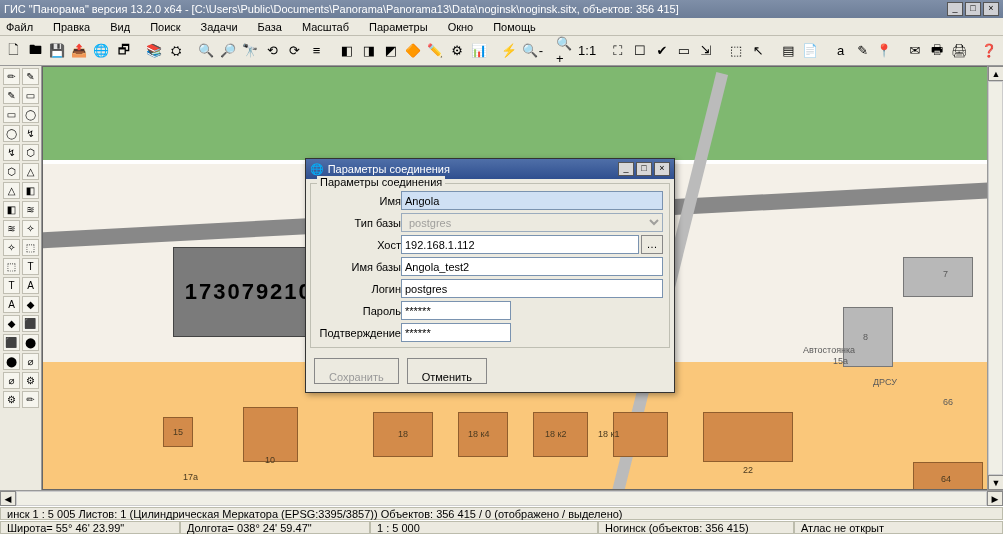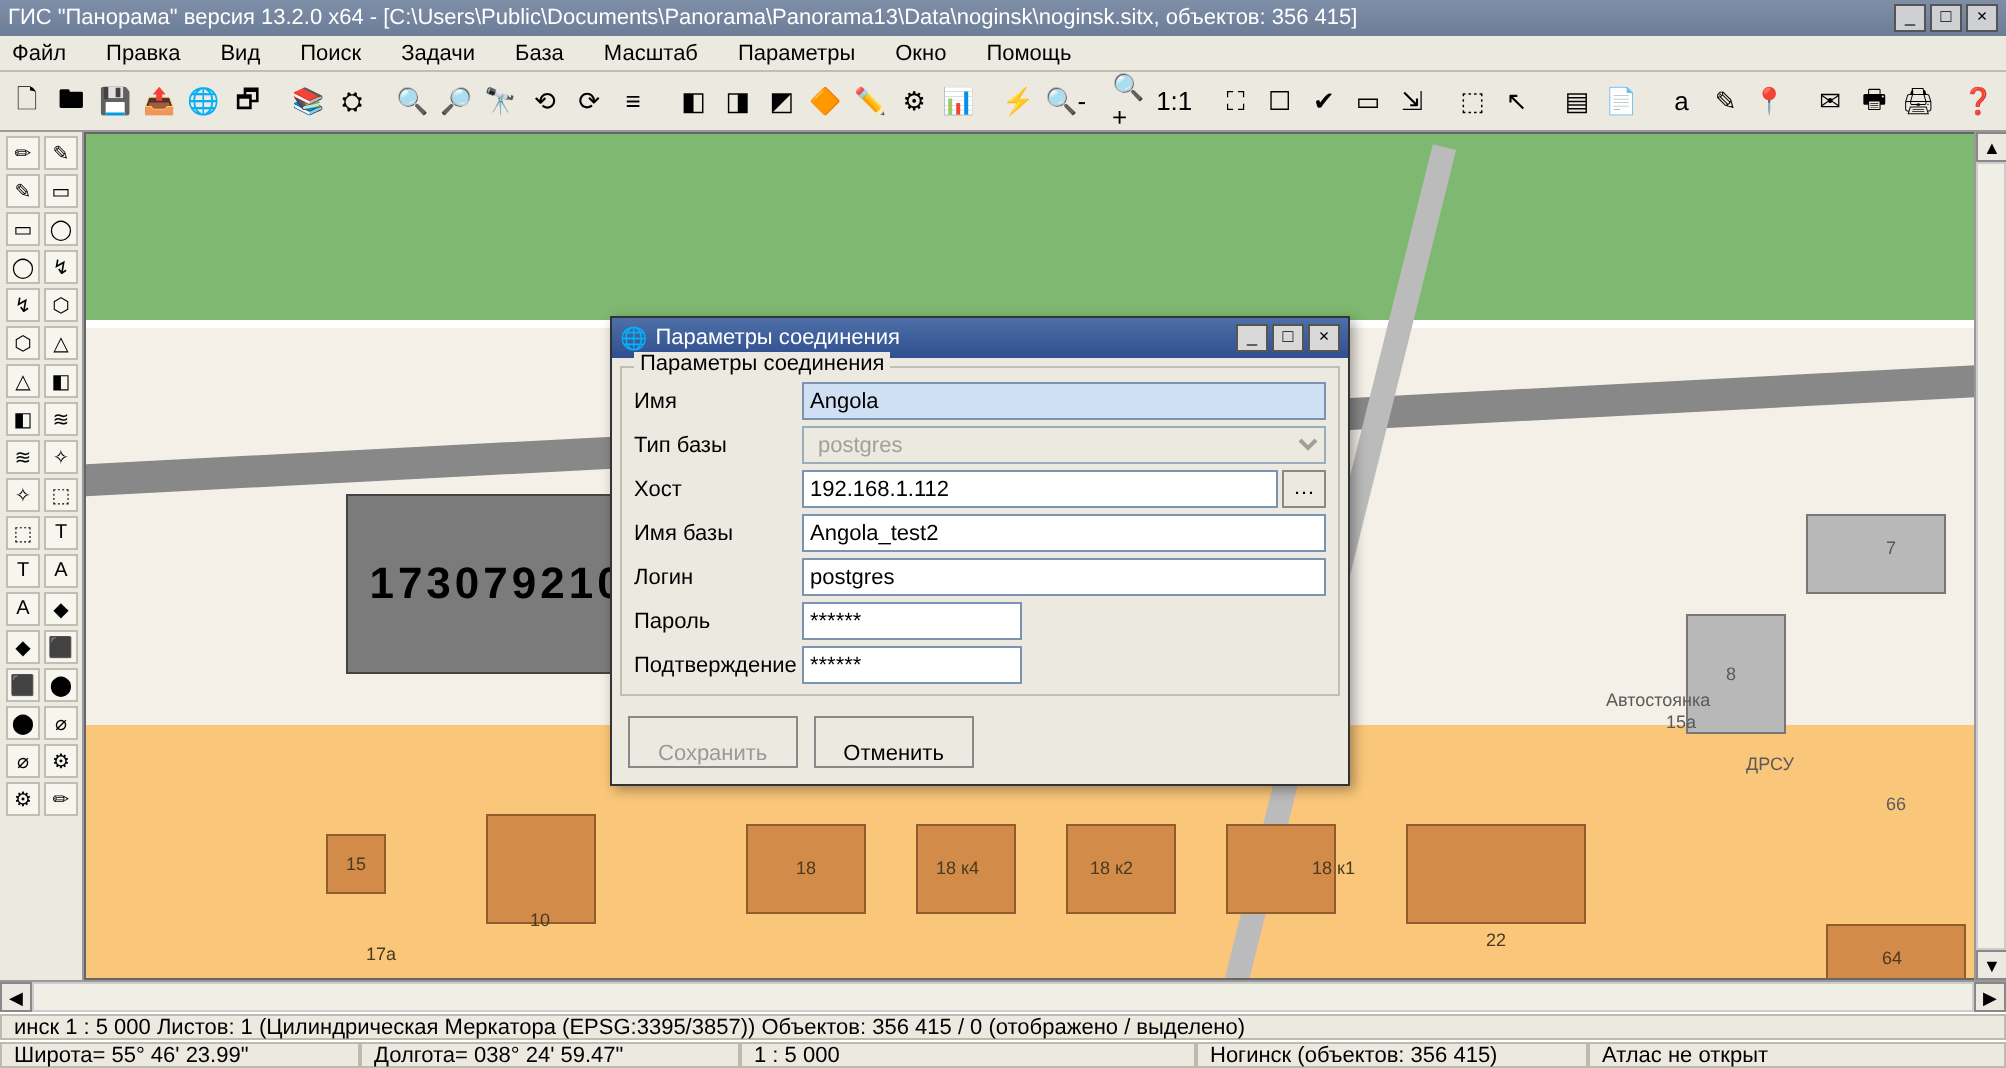--- a/index.html
+++ b/index.html
@@ -134,21 +134,21 @@
 .dlg-body {
   border: 1px solid #bfbfb3;
   margin: 4px;
   padding: 4px 6px 2px;
   position: relative;
 }
 .dlg-body .group-label {
   position:absolute; top:-8px; left:6px; background:#eceae0; padding:0 3px; font-size:11px;
 }
 .frow { display:flex; align-items:center; margin: 3px 0; }
-.frow label { width: 84px; font-size:11px; }
+.frow label { width: 84px; font-size:11px;text-align:right; }
 .frow .ctl { flex:1; display:flex; gap:2px; }
 .frow input[type=text], .frow input[type=password], .frow select {
   height: 19px;
   font-size: 11px;
   border: 1px solid #7a93b0;
   background:#fff;
   padding: 0 3px;
   font-family: inherit;
 }
 .frow select:disabled { background:#eceae0; }
@@ -374,21 +374,21 @@
       <div class="lbl" style="left:130px;top:360px;color:#4a3a20">15</div>
       <div class="bldg" style="left:200px;top:340px;width:55px;height:55px"></div>
       <div class="lbl" style="left:222px;top:388px;color:#4a3a20">10</div>
       <div class="bldg" style="left:330px;top:345px;width:60px;height:45px"></div>
       <div class="lbl" style="left:355px;top:362px;color:#4a3a20">18</div>
       <div class="bldg" style="left:415px;top:345px;width:50px;height:45px"></div>
       <div class="lbl" style="left:425px;top:362px;color:#4a3a20">18 к4</div>
       <div class="bldg" style="left:490px;top:345px;width:55px;height:45px"></div>
       <div class="lbl" style="left:502px;top:362px;color:#4a3a20">18 к2</div>
       <div class="bldg" style="left:570px;top:345px;width:55px;height:45px"></div>
-      <div class="lbl" style="left:613px;top:362px;color:#4a3a20">18 к1</div>
+      <div class="lbl" style="left:555px;top:362px;color:#4a3a20">18 к1</div>
       <div class="bldg" style="left:660px;top:345px;width:90px;height:50px"></div>
       <div class="lbl" style="left:700px;top:398px;color:#4a3a20">22</div>
       <div class="bldg" style="left:870px;top:395px;width:70px;height:35px"></div>
       <div class="lbl" style="left:898px;top:407px;color:#4a3a20">64</div>
       <div class="lbl" style="left:140px;top:405px;color:#4a3a20">17а</div>
     </div>
   </div>
 </div>
 
 <div class="vscroll">
@@ -397,21 +397,21 @@
   <div class="sbtnh">▼</div>
 </div>
 
 <div class="hscroll">
   <div class="sbtnh">◀</div>
   <div class="track"></div>
   <div class="sbtnh">▶</div>
 </div>
 
 <div class="statusbar">
-  <div class="cell" style="flex:1">инск   1 : 5 000   Листов: 1   (Цилиндрическая Меркатора (EPSG:3395/3857))   Объектов: 356 415 / 0 (отображено / выделено)</div>
+  <div class="cell" style="flex:1">инск   1 : 5 005   Листов: 1   (Цилиндрическая Меркатора (EPSG:3395/3857))   Объектов: 356 415 / 0 (отображено / выделено)</div>
 </div>
 <div class="statusbar">
   <div class="cell" style="width:180px">Широта= 55° 46' 23.99"</div>
   <div class="cell" style="width:190px">Долгота= 038° 24' 59.47"</div>
   <div class="cell" style="width:228px">1 : 5 000</div>
   <div class="cell" style="width:196px">Ногинск  (объектов: 356 415)</div>
   <div class="cell" style="flex:1">Атлас не открыт</div>
 </div>
 
 <div class="dialog">

